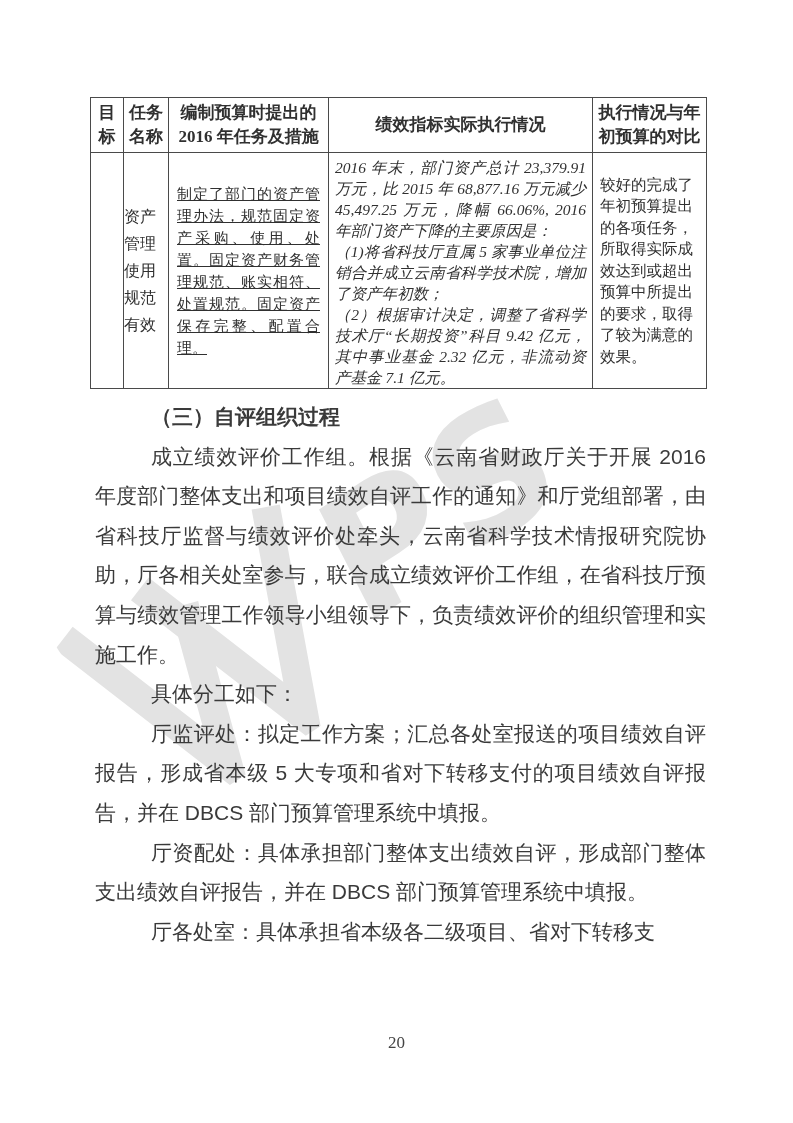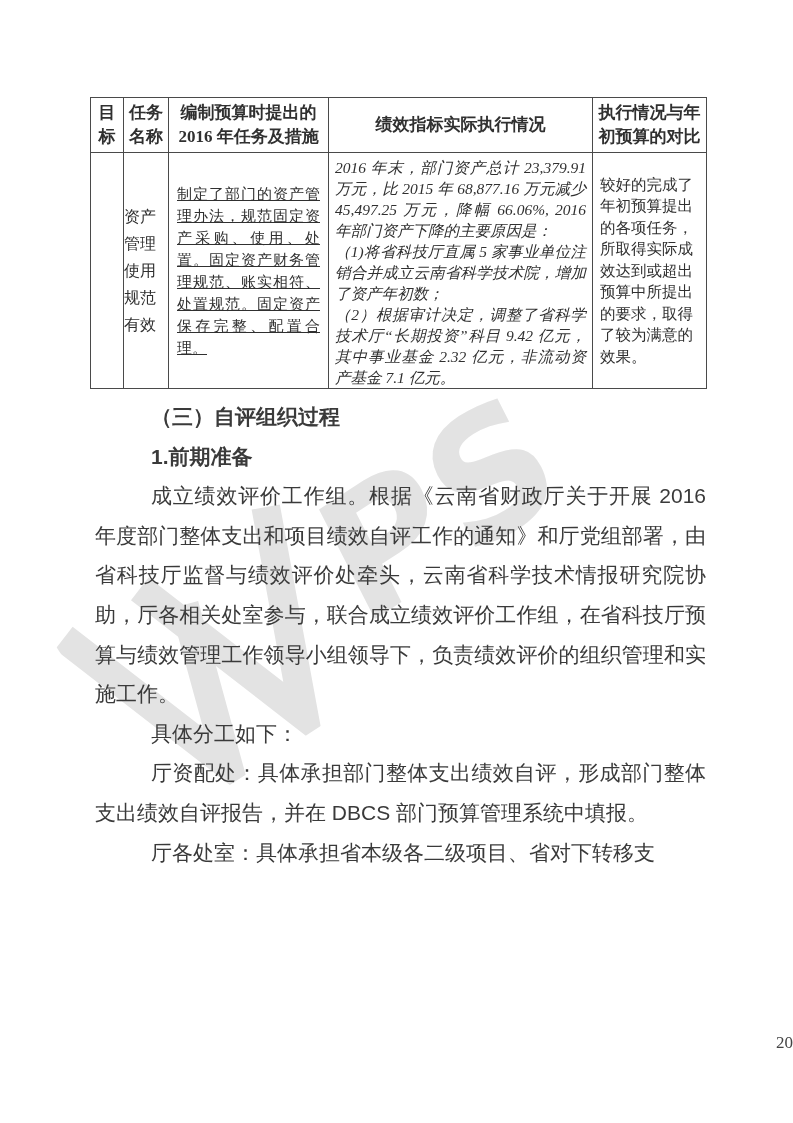--- a/index.html
+++ b/index.html
@@ -91,21 +91,21 @@
     line-height:39.6px;
     text-align:justify;
     color:#3a3a3a;
   }
   .para{margin:0;text-indent:56px;}
   .para.heading{font-weight:700;text-align:left;}
   
   .page-number{
     position:absolute;
     left:0;right:0;top:1033px;
-    text-align:right;
+    text-align:center;
     font-family:"Liberation Serif",serif;
     font-size:17px;
     color:#444444;
     z-index:1;
   }
 </style>
 </head>
 <body>
 
 <div class="page">
@@ -149,22 +149,22 @@
         <td class="c-execution">2016 年末，部门资产总计 23,379.91 万元，比 2015 年 68,877.16 万元减少 45,497.25 万元，降幅 66.06%, 2016 年部门资产下降的主要原因是：
 （1)将省科技厅直属 5 家事业单位注销合并成立云南省科学技术院，增加了资产年初数；
 （2）根据审计决定，调整了省科学技术厅“长期投资”科目 9.42 亿元，其中事业基金 2.32 亿元，非流动资产基金 7.1 亿元。</td>
         <td class="c-comparison">较好的完成了年初预算提出的各项任务，所取得实际成效达到或超出预算中所提出的要求，取得了较为满意的效果。</td>
       </tr>
     </tbody>
   </table>
 
   <div class="body-text">
     <p class="para heading">（三）自评组织过程</p>
-    <p class="para heading">1.前期准备</p>
     <p class="para">成立绩效评价工作组。根据《云南省财政厅关于开展 2016 年度部门整体支出和项目绩效自评工作的通知》和厅党组部署，由省科技厅监督与绩效评价处牵头，云南省科学技术情报研究院协助，厅各相关处室参与，联合成立绩效评价工作组，在省科技厅预算与绩效管理工作领导小组领导下，负责绩效评价的组织管理和实施工作。</p>
     <p class="para">具体分工如下：</p>
+    <p class="para">厅监评处：拟定工作方案；汇总各处室报送的项目绩效自评报告，形成省本级 5 大专项和省对下转移支付的项目绩效自评报告，并在 DBCS 部门预算管理系统中填报。</p>
     <p class="para">厅资配处：具体承担部门整体支出绩效自评，形成部门整体支出绩效自评报告，并在 DBCS 部门预算管理系统中填报。</p>
     <p class="para">厅各处室：具体承担省本级各二级项目、省对下转移支</p>
   </div>
 
   <div class="page-number">20</div>
 
 </div>
 
 </body></html>

